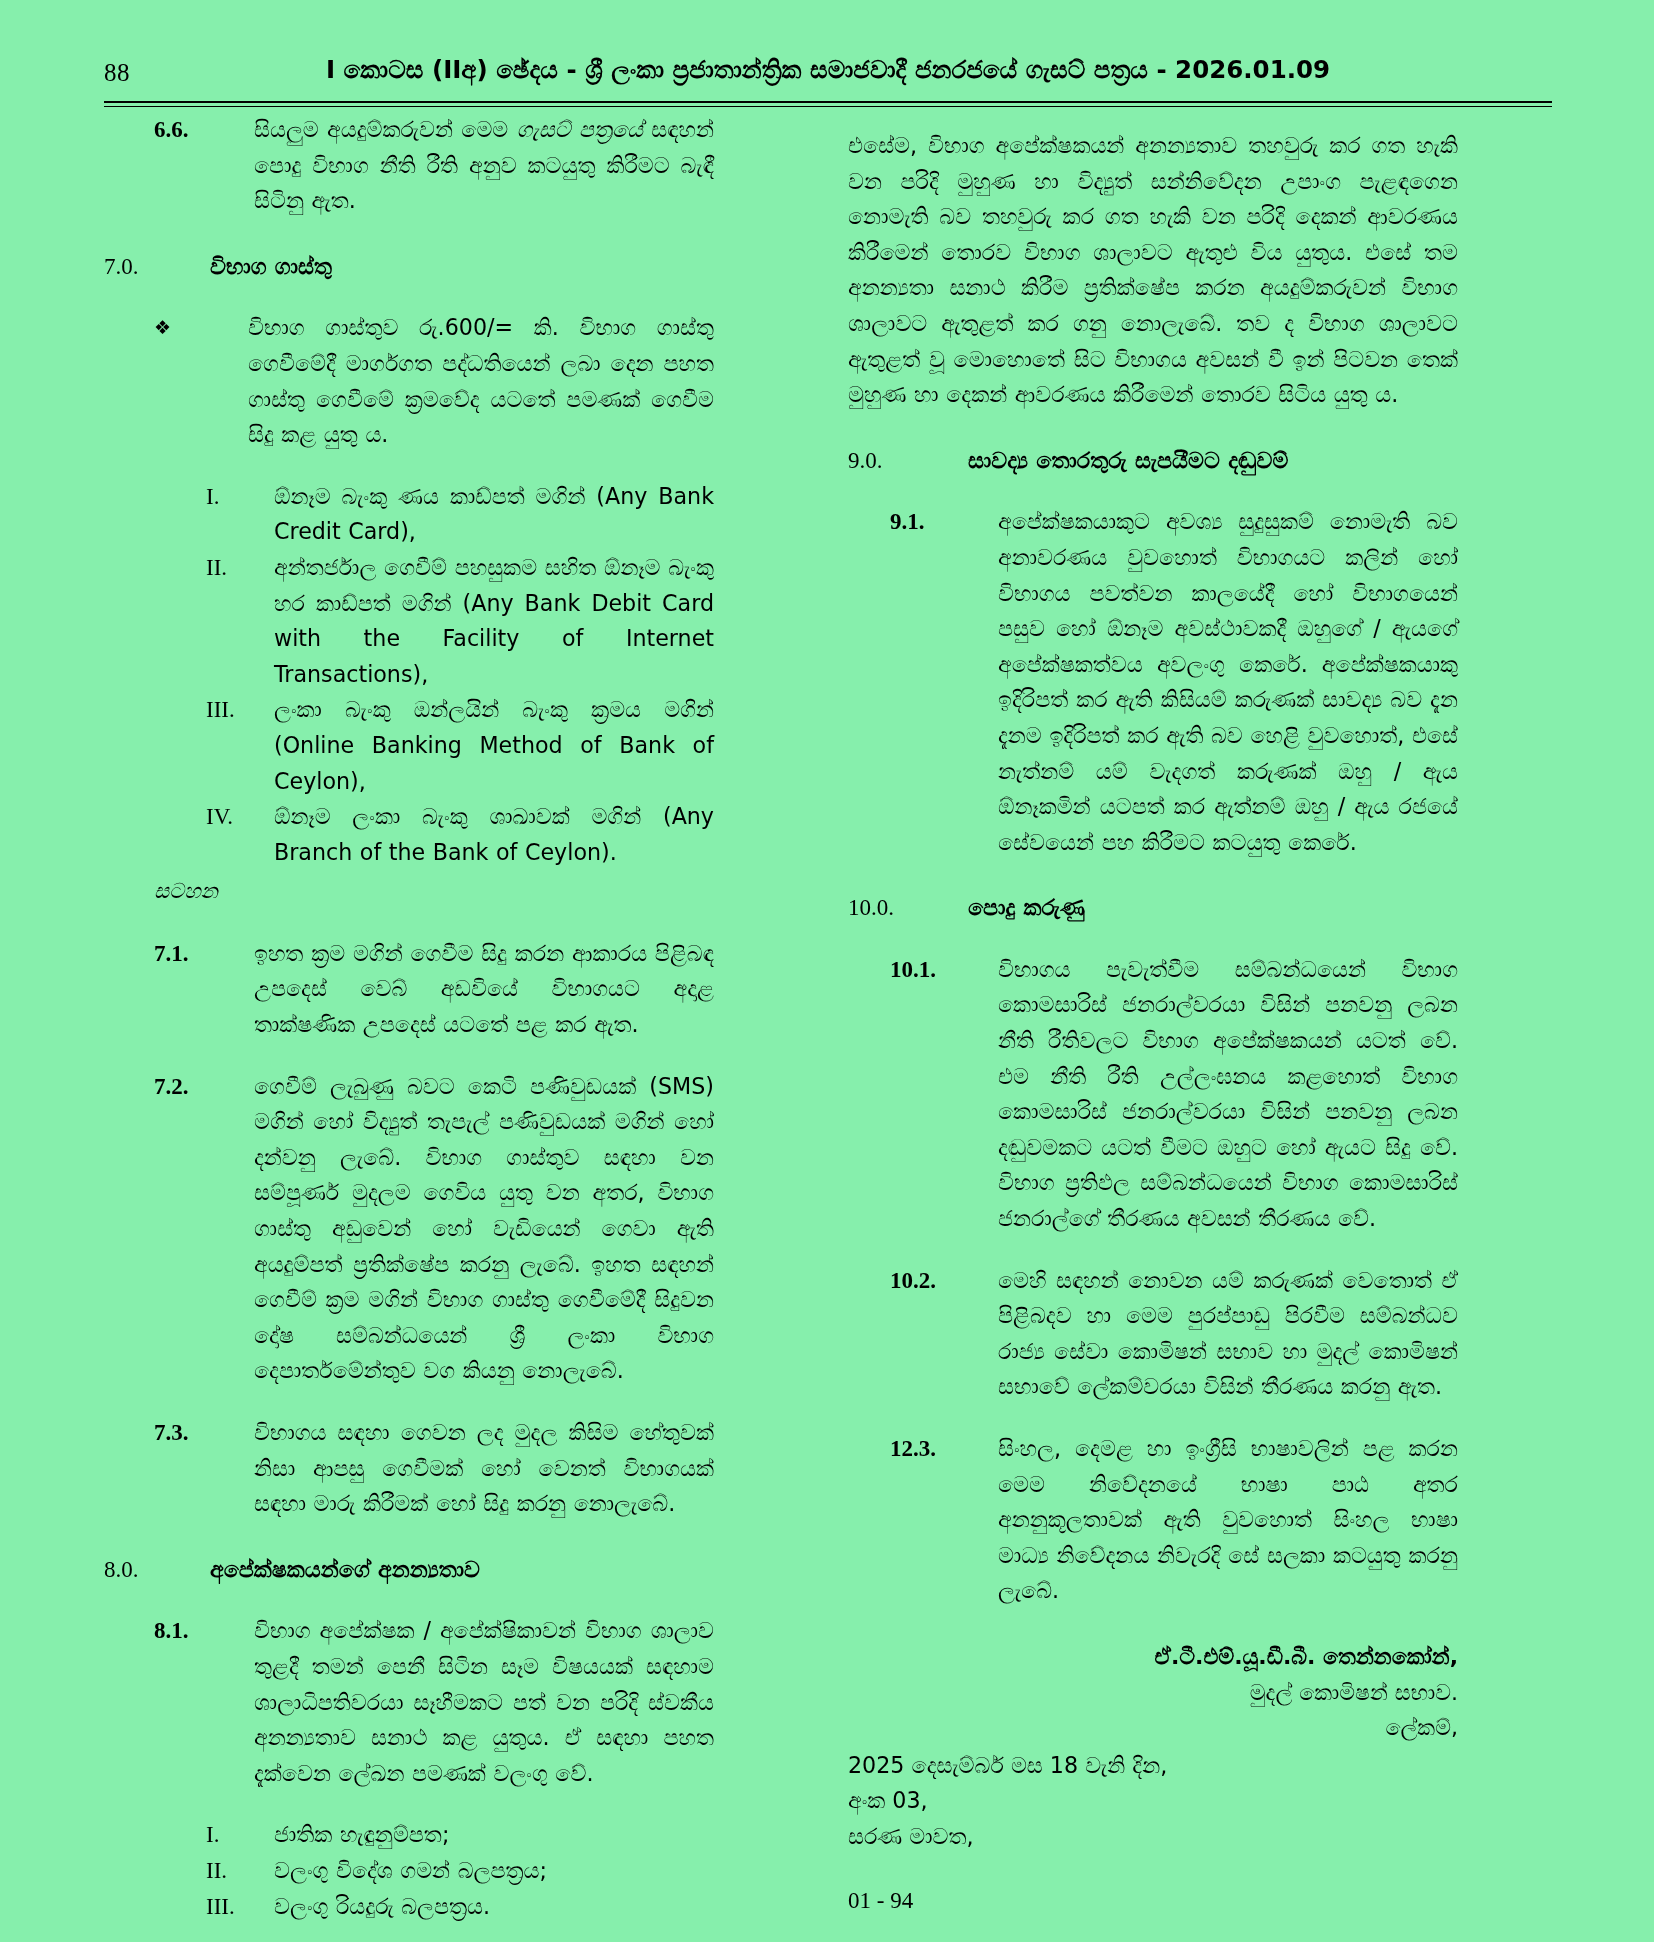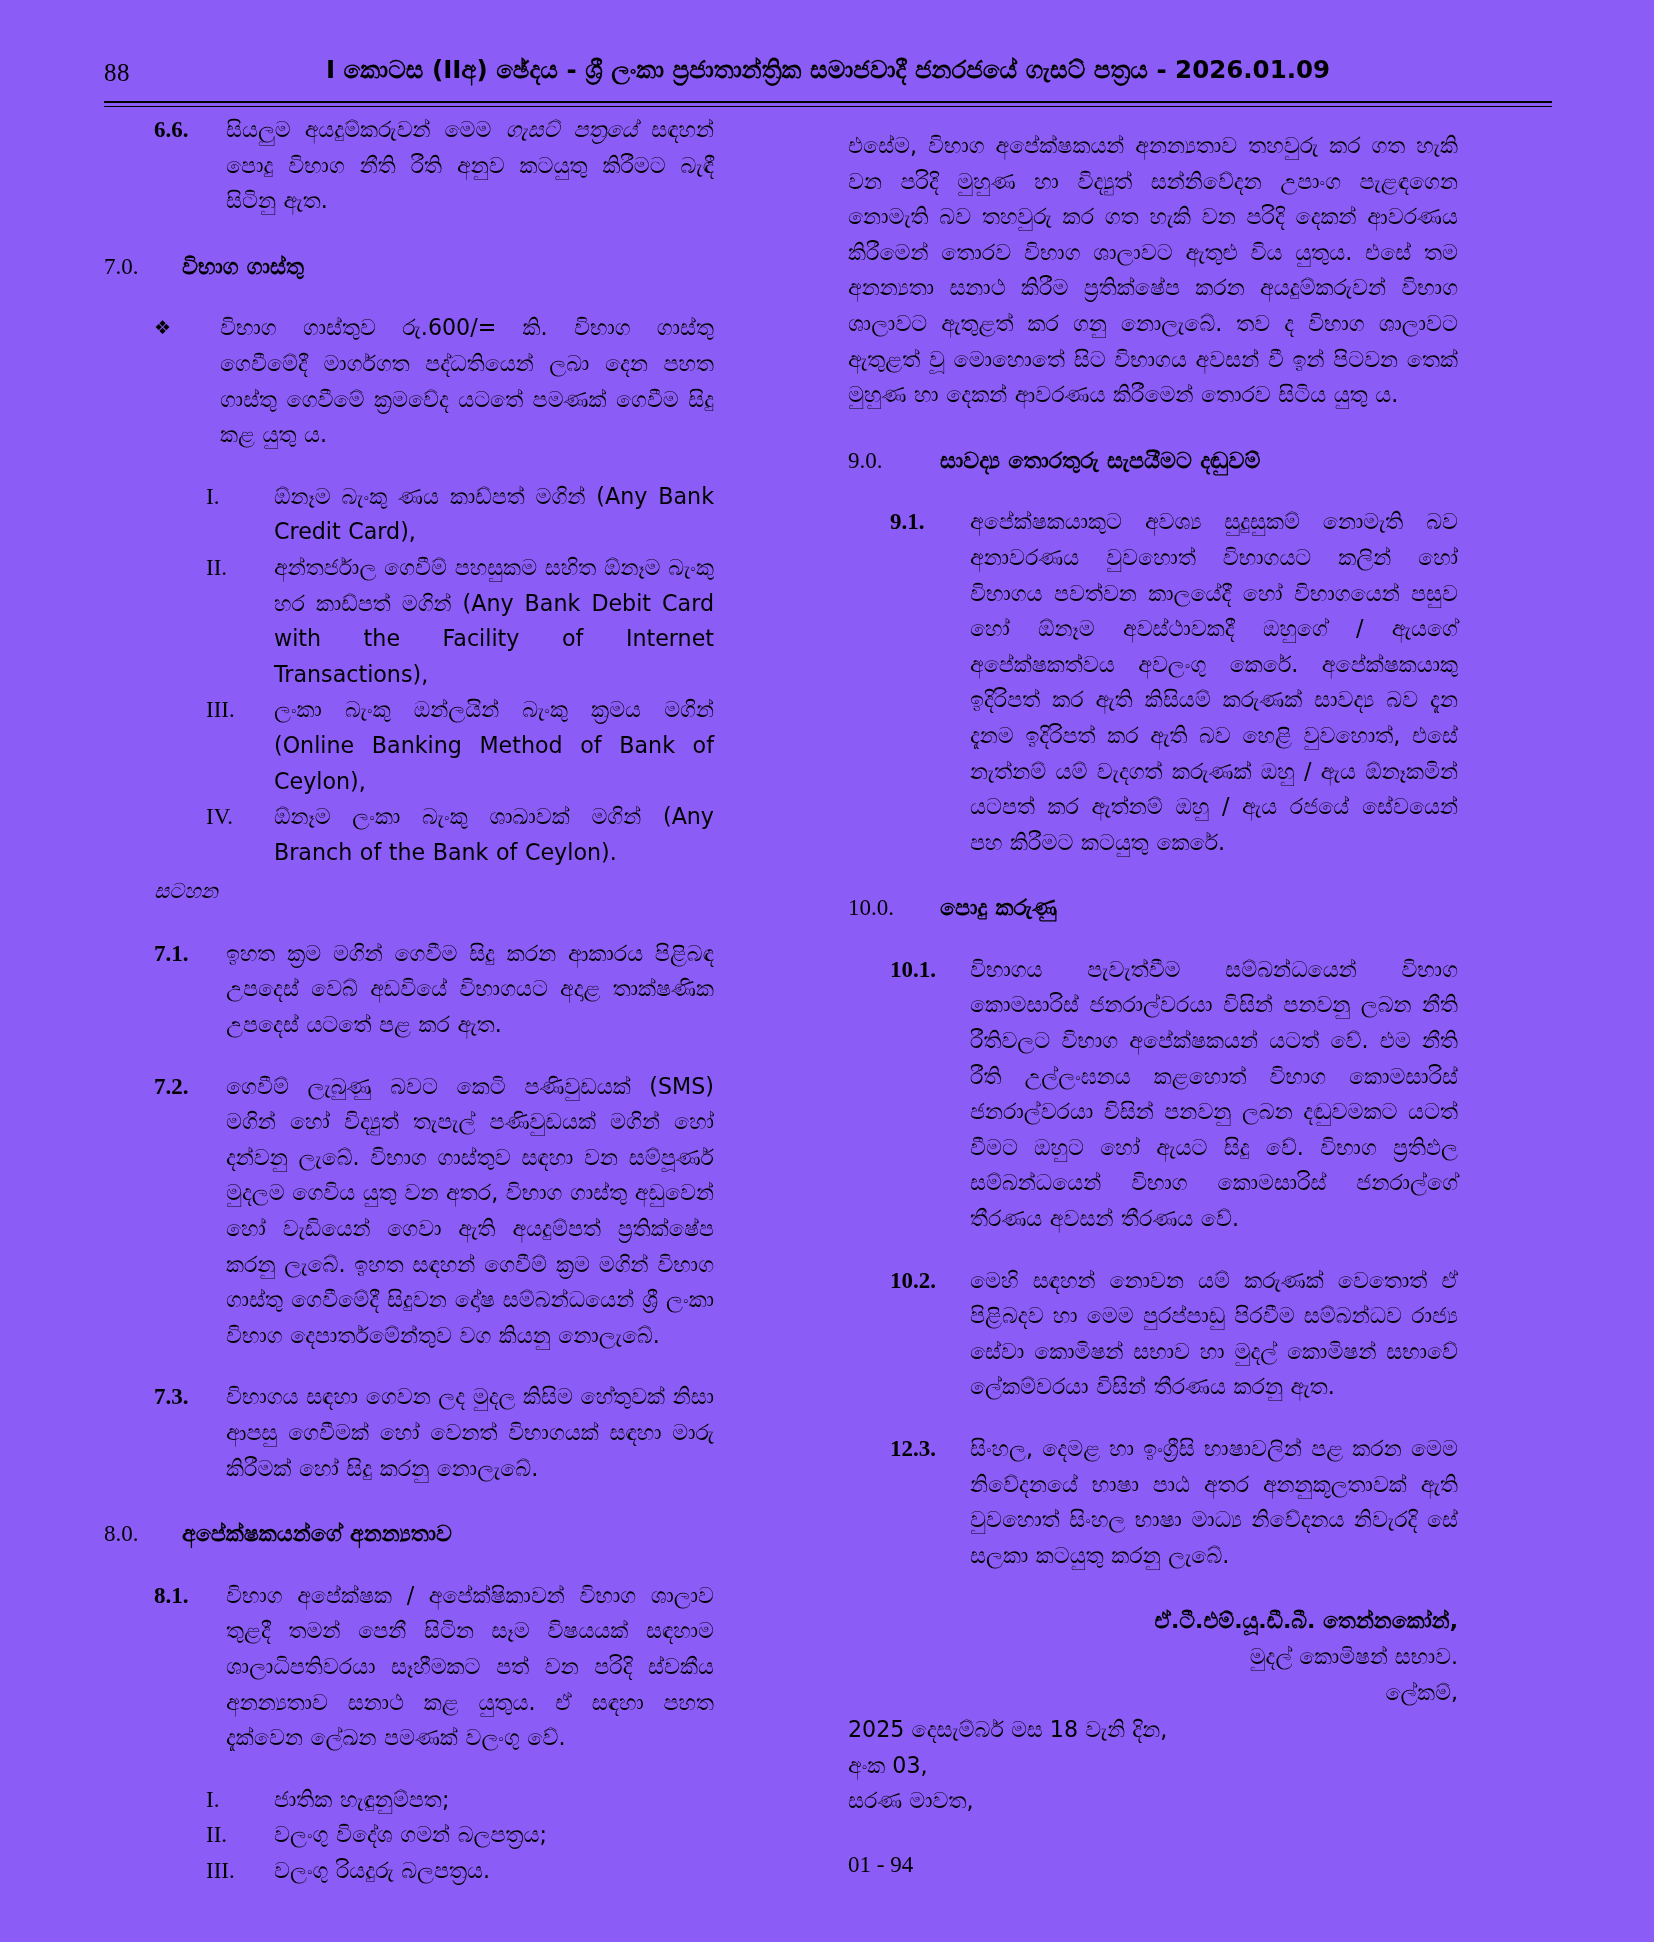--- a/index.html
+++ b/index.html
@@ -13,21 +13,21 @@
     font-family: "DejaVu Sans", "Liberation Serif", serif;
     color: #000000;
     position: relative;
     overflow: hidden;
   }
   .page {
     position: absolute;
     left: 0; top: 0;
     width: 1654px;
     height: 1942px;
-    background: #8b5cf6;
+    background: #86efac;
   }
 
   
   .masthead {
     position: absolute;
     left: 104px;
     top: 55px;
     width: 1448px;
     height: 40px;
   }
@@ -76,20 +76,21 @@
     line-height: 35.6px;
     text-align: justify;
     text-justify: inter-word;
     word-spacing: 0.5px;
   }
 
   
   .item {
     display: flex;
     align-items: flex-start;
+    gap: 28px;
   }
   .marker {
     flex: 0 0 auto;
     font-family: "Liberation Serif", "DejaVu Serif", serif;
     font-size: 23px;
     font-weight: 700;
     line-height: 35.6px;
     text-align: left;
   }
   .marker-plain {

